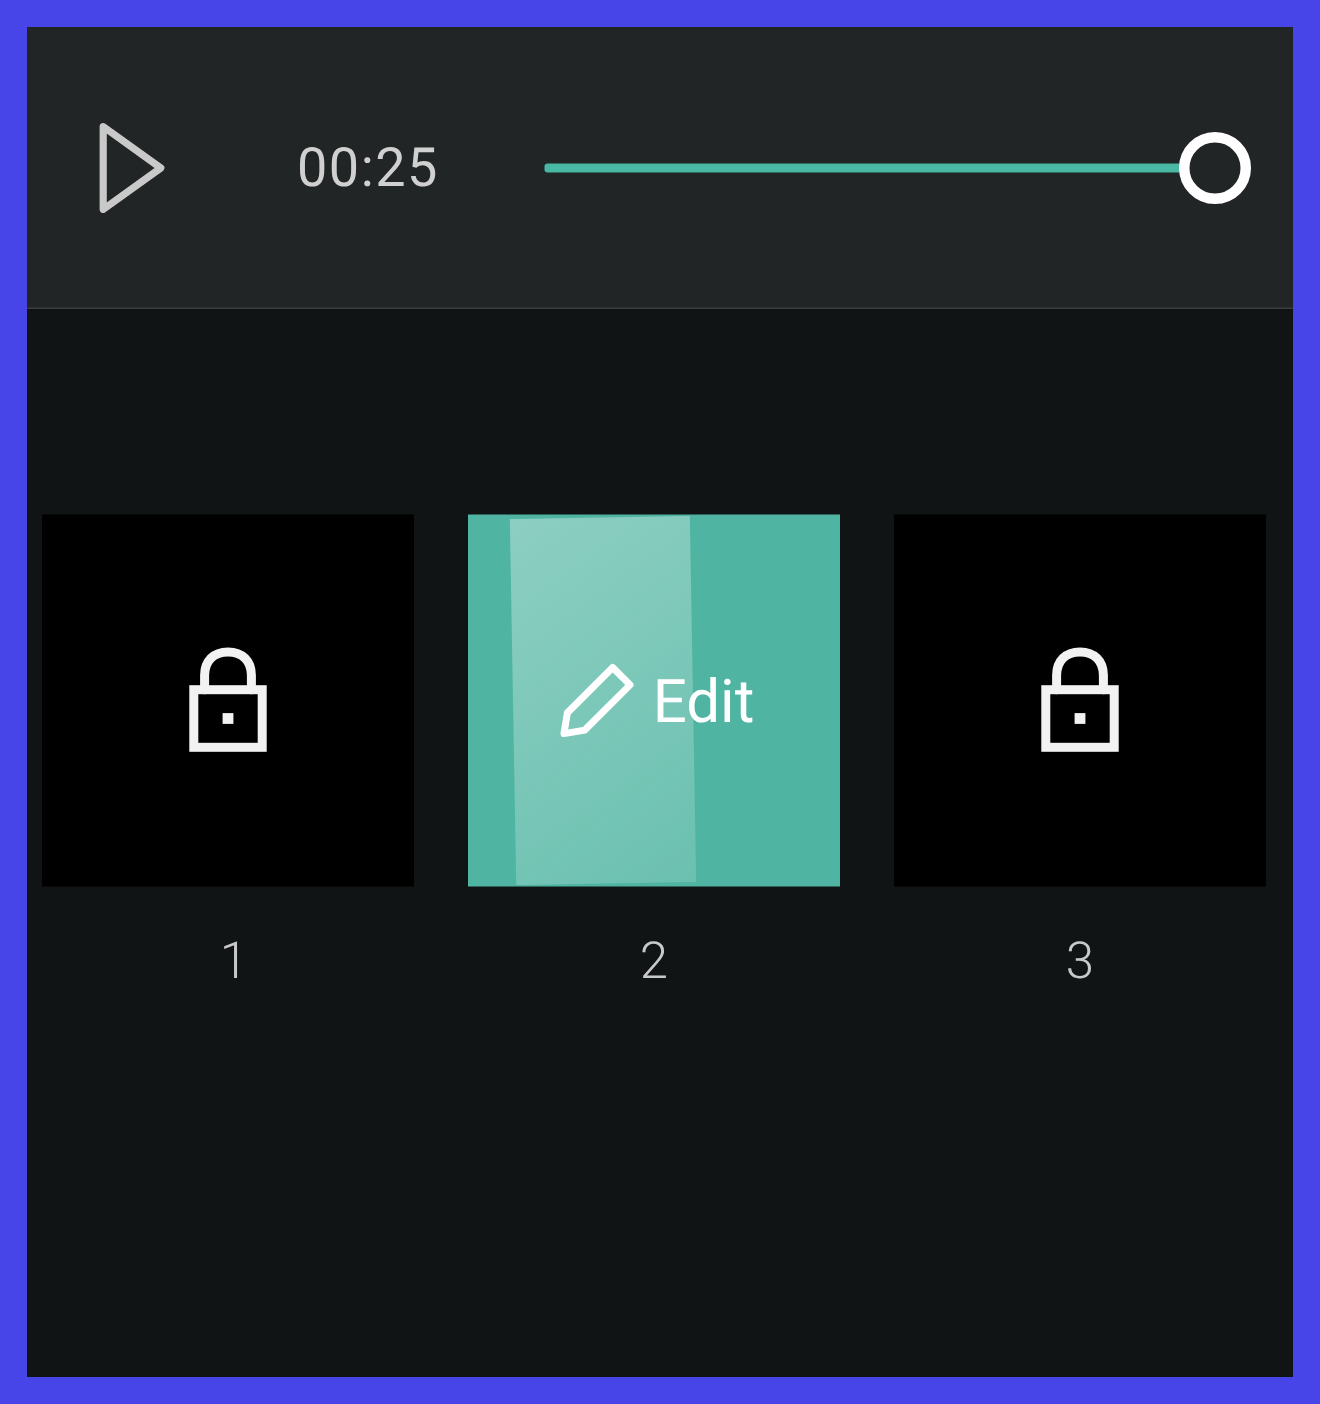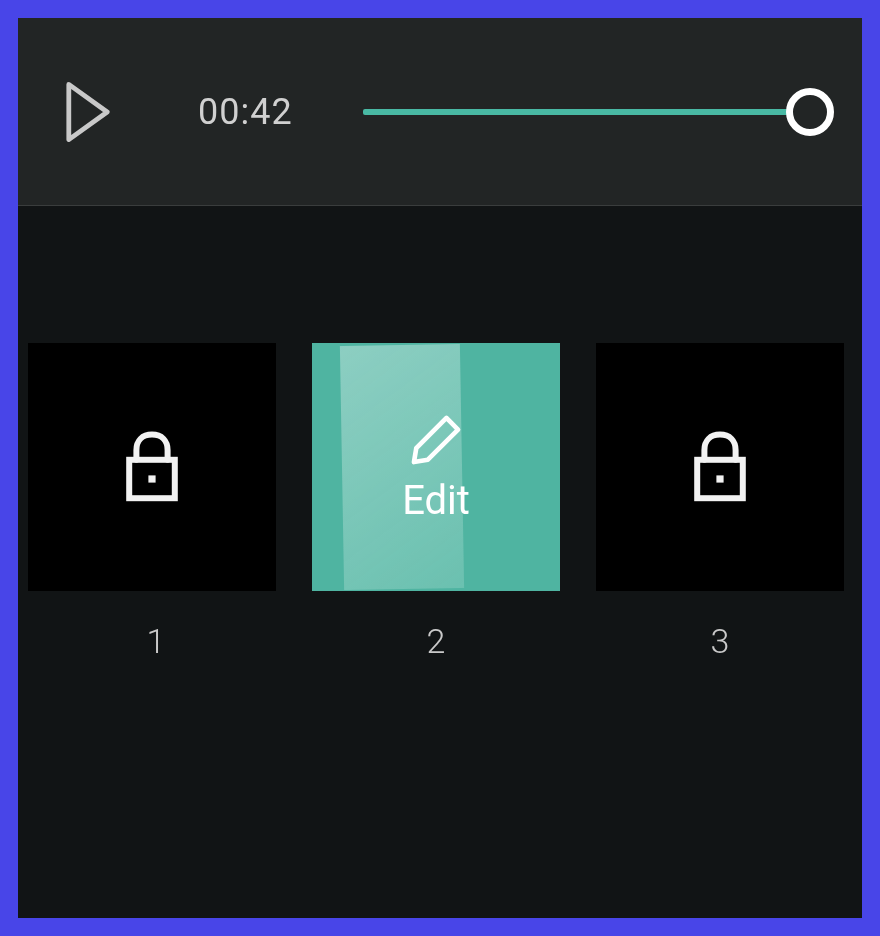--- a/index.html
+++ b/index.html
@@ -119,21 +119,21 @@
       left: 30px;
       width: 120px;
       height: 244px;
       background: linear-gradient(145deg, rgba(255,255,255,0.35), rgba(190,230,220,0.25));
       transform: rotate(-1deg);
       filter: blur(0.5px);
     }
     .tile.active .overlay {
       position: relative;
       display: flex;
-      flex-direction: column;
+      flex-direction: row;
       align-items: center;
       justify-content: center;
       gap: 8px;
     }
     .edit-label {
       color: #ffffff;
       font-size: 40px;
       font-weight: 400;
     }
     .tile-number {
@@ -154,21 +154,21 @@
 <body>
 
 <div class="app">
 
   <div class="player-bar">
     <div class="play-btn">
       <svg viewBox="0 0 40 50">
         <path d="M 4 2 L 36 25 L 4 48 Z" fill="none" stroke="#c9c9c9" stroke-width="4" stroke-linejoin="round" stroke-linecap="round"></path>
       </svg>
     </div>
-    <div class="timecode">00:42</div>
+    <div class="timecode">00:25</div>
     <div class="progress-wrap">
       <div class="progress-track"></div>
       <div class="progress-handle"></div>
     </div>
   </div>
 
   <div class="content">
     <div class="tile-row">
 
       <div class="tile-group">

